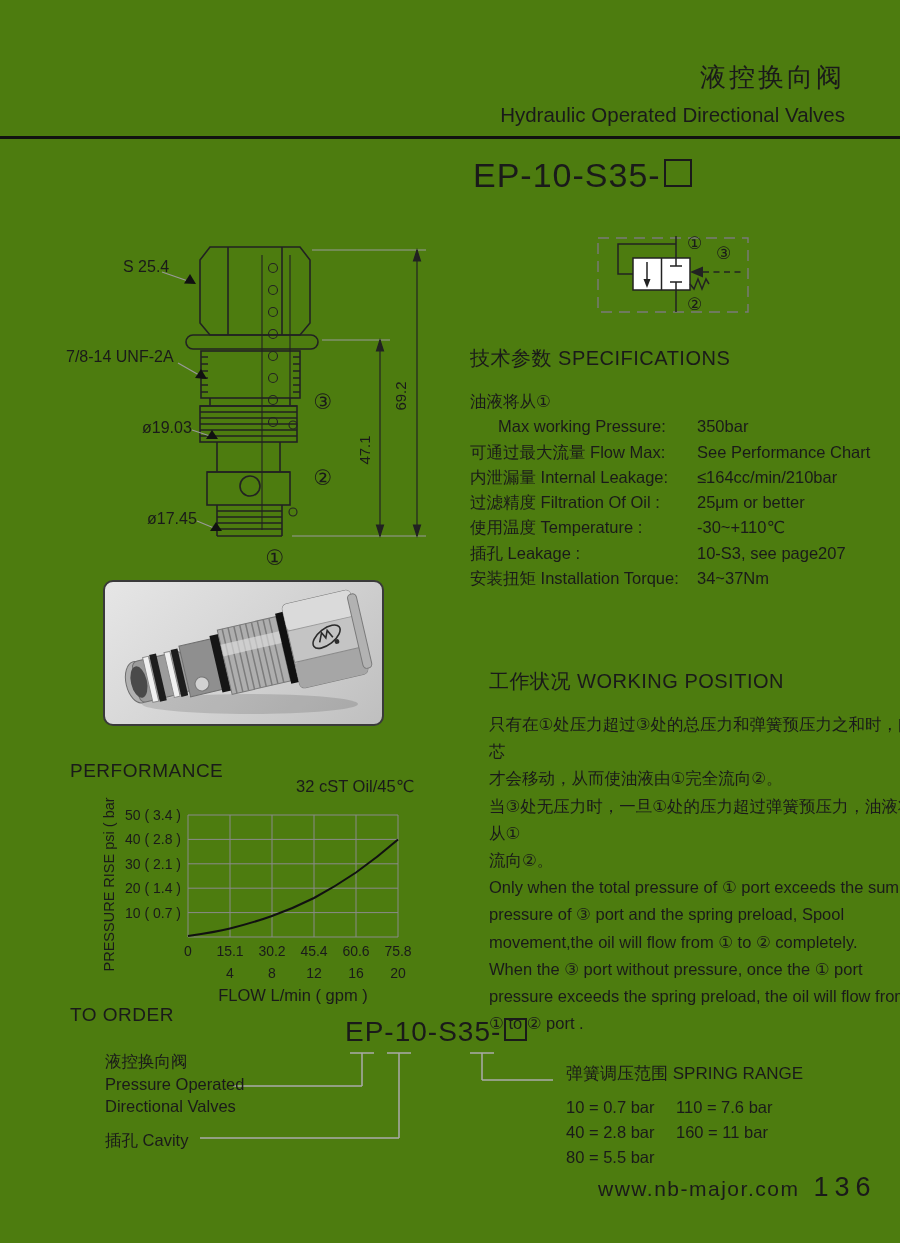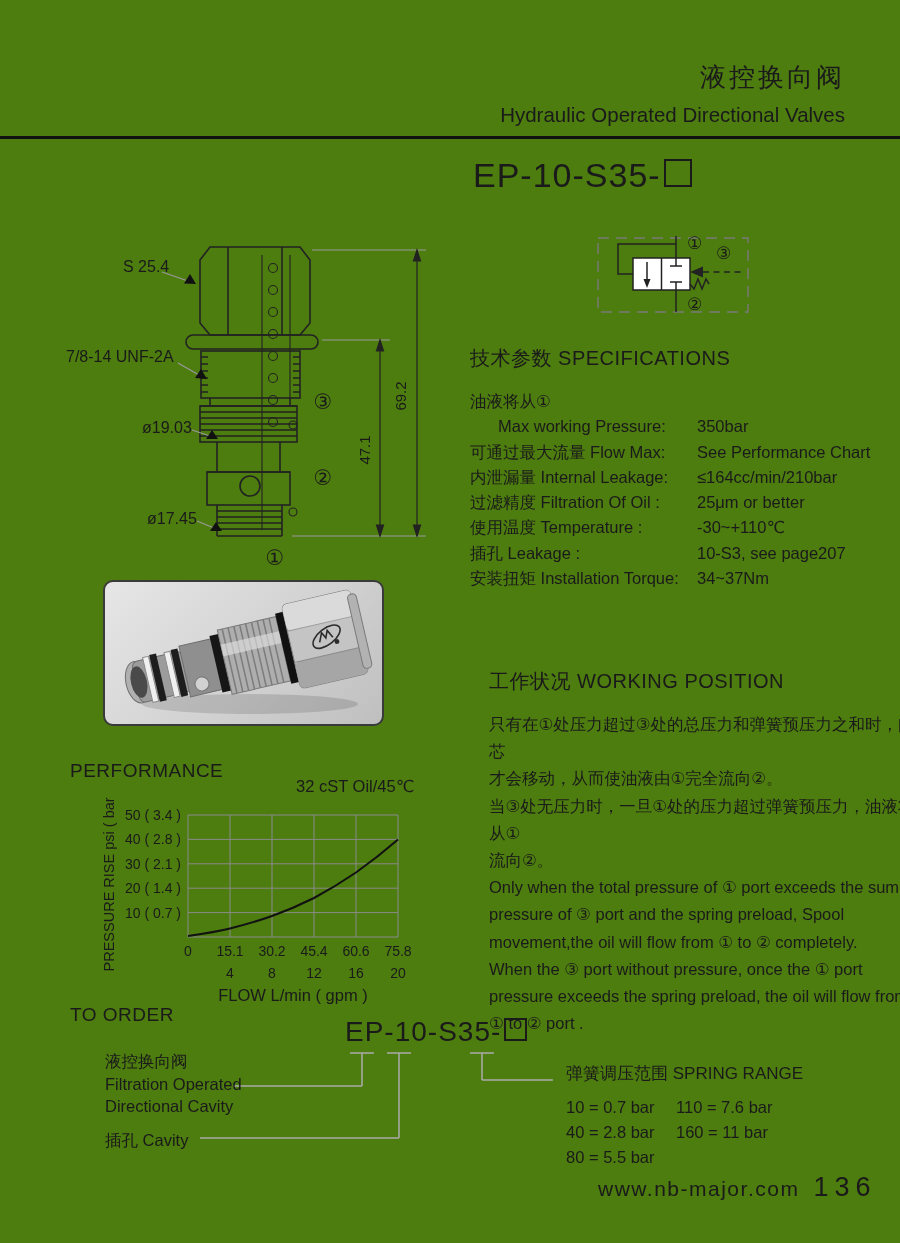--- a/index.html
+++ b/index.html
@@ -256,22 +256,22 @@
 
   <svg class="abs" style="top:1040px;left:60px;" width="780" height="110" viewBox="0 0 780 110">
     <g stroke="#aaa" stroke-width="1.5" fill="none">
       <path d="M290,13 H314 M302,13 V46 M173,46 H302"></path>
       <path d="M327,13 H351 M339,13 V98 M140,98 H339"></path>
       <path d="M410,13 H434 M422,13 V40 M422,40 H493"></path>
     </g>
   </svg>
 
   <div class="abs order-lab" style="top:1050px;left:105px;">液控换向阀</div>
-  <div class="abs order-lab" style="top:1073px;left:105px;">Filtration Operated</div>
-  <div class="abs order-lab" style="top:1095px;left:105px;">Directional Cavity</div>
+  <div class="abs order-lab" style="top:1073px;left:105px;">Pressure Operated</div>
+  <div class="abs order-lab" style="top:1095px;left:105px;">Directional Valves</div>
   <div class="abs order-lab" style="top:1129px;left:105px;">插孔 Cavity</div>
 
   <div class="abs spring">
     <div class="sr-head">弹簧调压范围 SPRING RANGE</div>
     <div class="sr-row">
       <span class="c1">10 = 0.7 bar</span>
       <span class="c2">110 = 7.6 bar</span>
     </div>
     <div class="sr-row">
       <span class="c1">40 = 2.8 bar</span>

